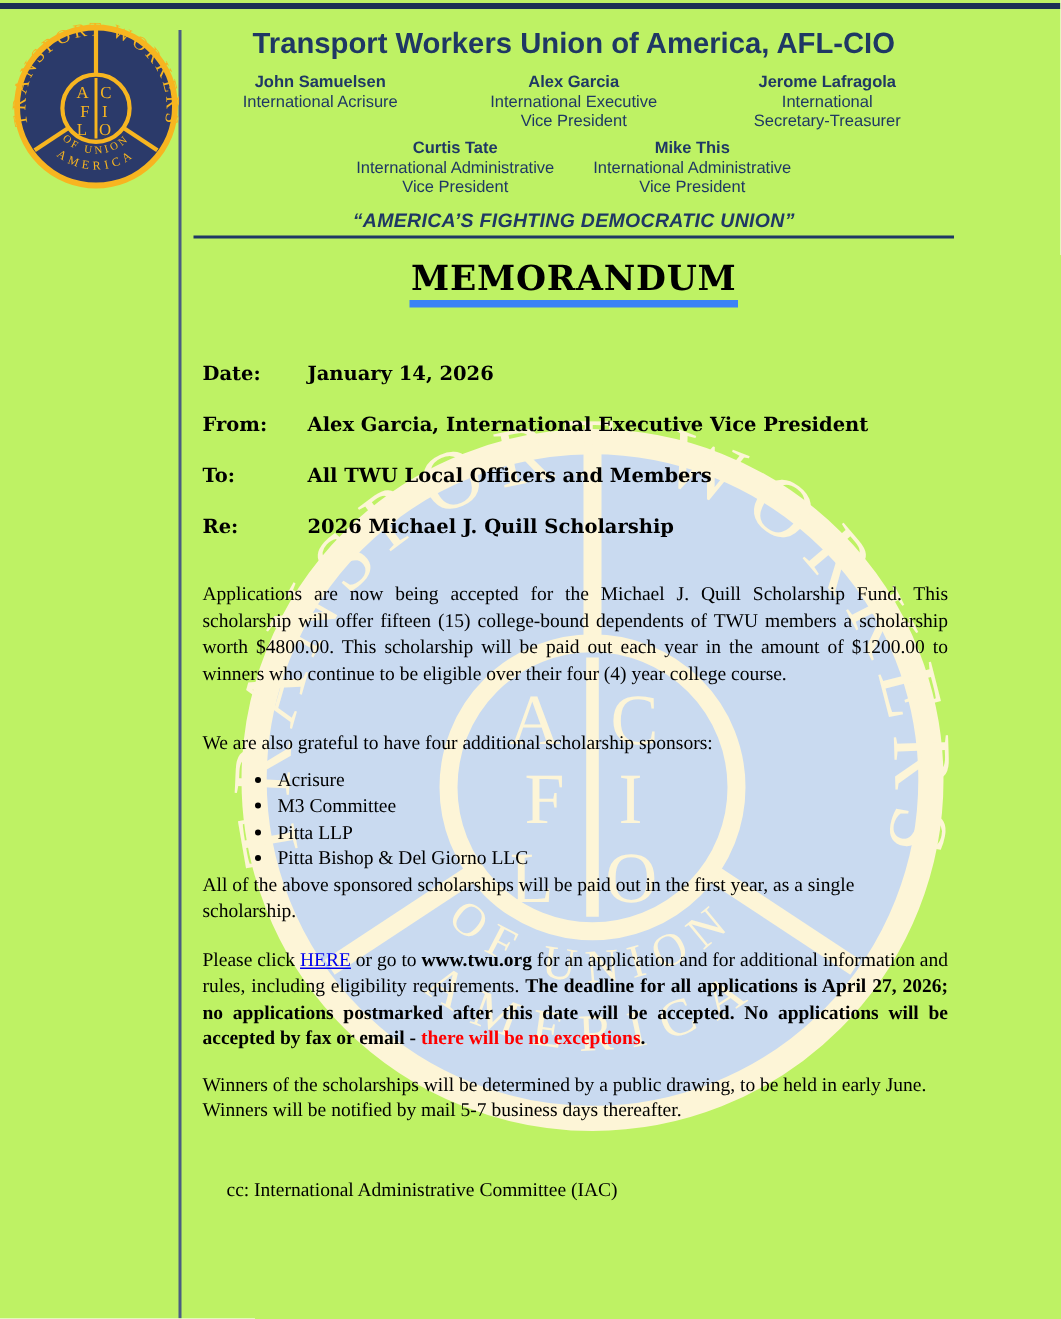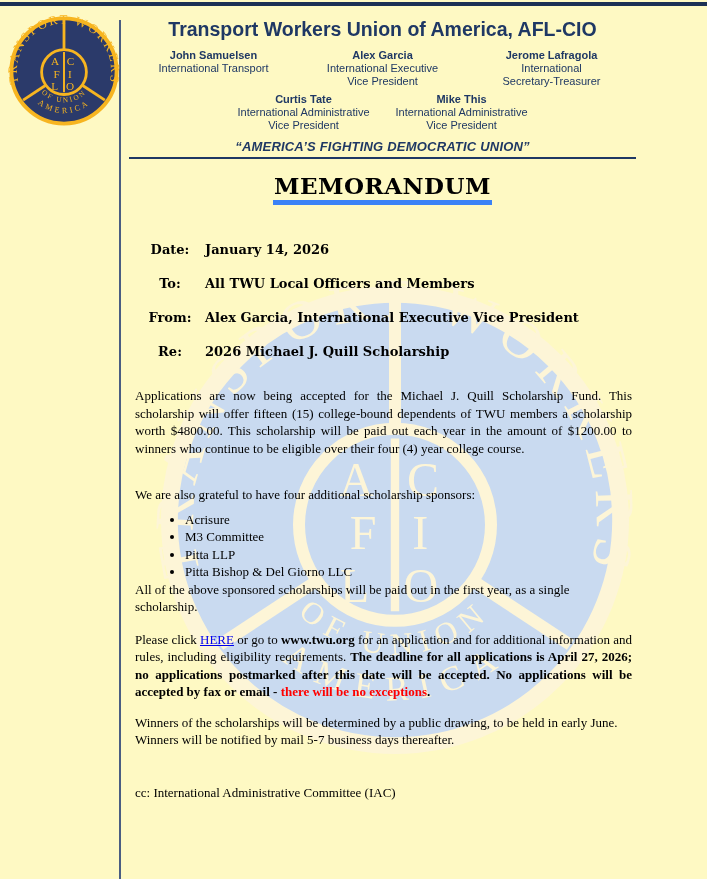--- a/index.html
+++ b/index.html
@@ -1,20 +1,20 @@
 <!DOCTYPE html>
 <html style="--navy: #1f3864; --topbar: #1c3054; --divider: #4a5d82; --red: #fe0000; --link: #0000ee;"><head>
 <meta charset="utf-8">
 <style>
   :root{
     --navy:#1f3864; --topbar:#1c3054; --divider:#4a5d82;
     --red:#fe0000; --link:#0000ee;
   }
   html,body{margin:0;padding:0;background:#fff;}
-  .page{position:relative;width:707px;height:879px;background:#fef9c3;overflow:hidden;
+  .page{position:relative;width:707px;height:879px;background:#bef264;overflow:hidden;
         font-family:"Liberation Serif",serif;color:#000;}
 
   .topbar{position:absolute;top:2px;left:0;width:707px;height:4px;background:var(--topbar);}
   .vrule{position:absolute;left:119px;top:20px;height:859px;width:2px;background:var(--divider);}
 
   .logo{position:absolute;left:8px;top:15px;width:112px;height:112px;}
   .watermark{position:absolute;left:155px;top:280px;width:480px;height:480px;}
 
   .letterhead{position:absolute;left:129px;top:18px;width:507px;color:var(--navy);
               font-family:"Liberation Sans",sans-serif;}
@@ -26,25 +26,25 @@
   .officer .name{font-weight:700;}
   .tagline{text-align:center;font-size:13px;font-weight:700;font-style:italic;margin-top:7px;letter-spacing:.2px;}
   .header-rule{height:2px;background:var(--navy);margin-top:3px;}
 
   .memo-title{position:absolute;left:129px;top:172px;width:507px;text-align:center;
               font-family:"DejaVu Serif",serif;font-weight:700;font-size:23px;letter-spacing:.5px;}
   .memo-title span{border-bottom:5px solid #3b82f6;padding:0 1px 1px;}
 
   .fields{position:absolute;left:135px;top:241px;width:500px;
           font-family:"DejaVu Serif",serif;font-weight:700;font-size:13px;}
-  .field-row{display:flex;height:17px;margin-bottom:17px;line-height:17px;text-align:center;}
+  .field-row{display:flex;height:17px;margin-bottom:17px;line-height:17px;}
   .field-label{flex:0 0 70px;}
 
   .doc-body{position:absolute;left:135px;top:387px;width:497px;font-size:13px;line-height:17.5px;}
-  .doc-body p{margin:0;}
+  .doc-body p{margin:16px;}
   .justify{text-align:justify;}
   .p1{margin:0 0 29px !important;}
   .p2{margin:16px 0 7px !important;}
   ul.sponsors{margin:0 0 0;padding:0 0 0 50px;list-style:disc;}
   ul.sponsors li{line-height:17.5px;}
   .p3{margin:0 0 15px !important;}
   .p4{margin:0 0 13px !important;}
   .p5{margin:0 0 35px !important;}
   .cc{margin:0;}
   a.doc-link{color:var(--link);text-decoration:underline;}
@@ -67,21 +67,21 @@
   <svg class="emblem emblem-gold logo" viewBox="0 0 200 200" style="--fg:#f7b520;--bg:#2b3a6a;">
     <use href="#twu-emblem"></use>
   </svg>
 
   <div class="letterhead">
     <h1 class="org-title">Transport Workers Union of America, AFL-CIO</h1>
 
     <div class="officers-row">
       <div class="officer">
         <div class="name">John Samuelsen</div>
-        <div>International Transport</div>
+        <div>International Acrisure</div>
         <div></div>
       </div>
       <div class="officer">
         <div class="name">Alex Garcia</div>
         <div>International Executive</div>
         <div>Vice President</div>
       </div>
       <div class="officer">
         <div class="name">Jerome Lafragola</div>
         <div>International</div>
@@ -109,26 +109,26 @@
   <div class="memo-title">
     <span>MEMORANDUM</span>
   </div>
 
   <div class="fields">
     <div class="field-row">
       <div class="field-label">Date:</div>
       <div class="field-value">January 14, 2026</div>
     </div>
     <div class="field-row">
+      <div class="field-label">From:</div>
+      <div class="field-value">Alex Garcia, International Executive Vice President</div>
+    </div>
+    <div class="field-row">
       <div class="field-label">To:</div>
       <div class="field-value">All TWU Local Officers and Members</div>
-    </div>
-    <div class="field-row">
-      <div class="field-label">From:</div>
-      <div class="field-value">Alex Garcia, International Executive Vice President</div>
     </div>
     <div class="field-row">
       <div class="field-label">Re:</div>
       <div class="field-value">2026 Michael J. Quill Scholarship</div>
     </div>
   </div>
 
   <div class="doc-body">
     <p class="p1 justify">Applications are now being accepted for the Michael J. Quill Scholarship Fund. This scholarship will offer fifteen (15) college-bound dependents of TWU members a scholarship worth $4800.00. This scholarship will be paid out each year in the amount of $1200.00 to winners who continue to be eligible over their four (4) year college course.</p>
 

